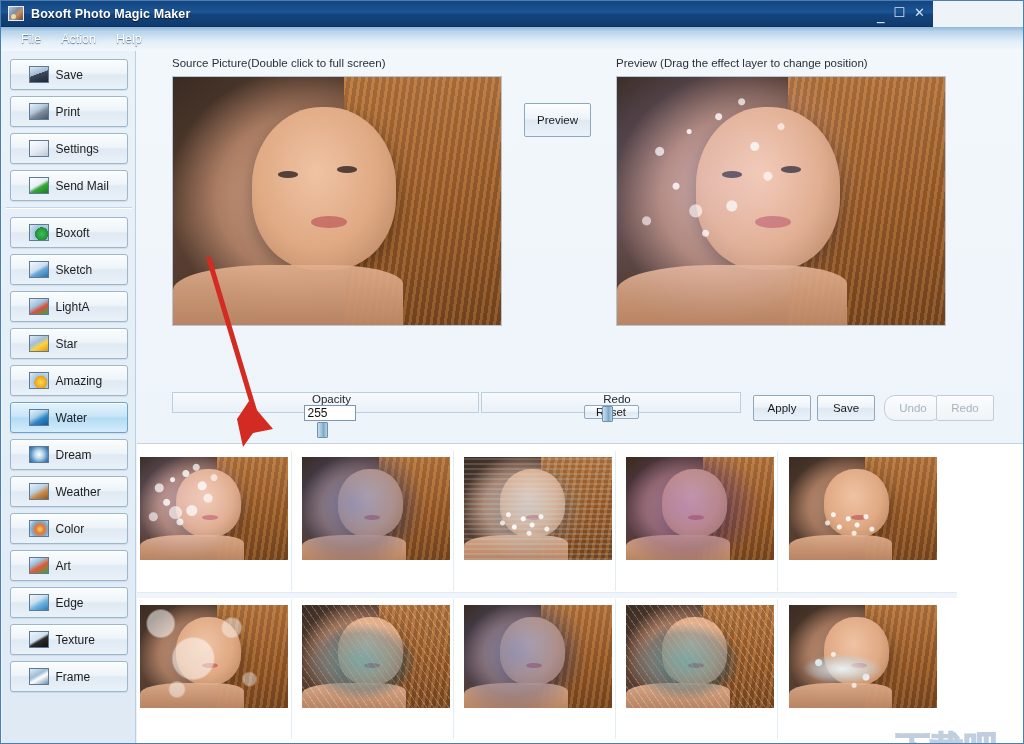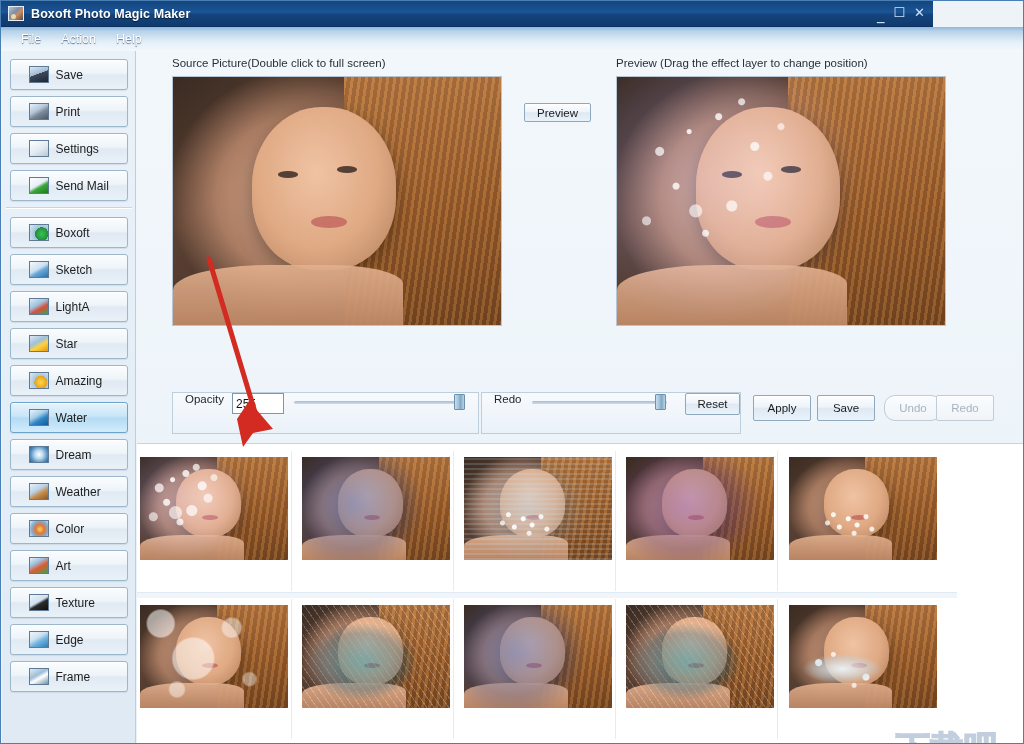--- a/index.html
+++ b/index.html
@@ -239,28 +239,28 @@
   .btn {
     background: linear-gradient(to bottom, #fdfeff 0%, #eef4fa 45%, #dfe9f3 52%, #eaf2f9 100%);
     border: 1px solid #8ea8bf; border-radius: 2px;
     font-size: 11.5px; color: #1b1b1b;
     display: flex; align-items: center; justify-content: center;
     box-shadow: inset 0 1px 0 #ffffff;
     cursor: default; user-select: none;
   }
   .btn.disabled { color: #a9b3bd; border-color: #c2ccd6;
     background: linear-gradient(to bottom,#fafcfe 0%,#f0f4f8 100%); }
-  #preview-btn { position: absolute; left: 388px; top: 52px; width: 67px; height: 19px; }
+  #preview-btn { position: absolute; left: 388px; top: 52px; width: 67px; height: 34px; }
 
   
   .ctrl-group {
-    position: absolute; height: 42px;
+    position: absolute; height: 21px;
     background: linear-gradient(to bottom, #f7fafd 0%, #eaf1f8 100%);
     border: 1px solid #bdcedd;
-    display: flex; 
+    display: flex; align-items: center; flex-direction: column;
   }
   #opacity-group { left: 36px; top: 341px; width: 307px; }
   #scale-group  { left: 345px; top: 341px; width: 260px; }
 
   .ctl-label { font-size: 11.5px; color: #22282e; margin-left: 12px; }
   .num-input {
     width: 52px; height: 21px; margin-left: 8px;
     border: 1px solid #7f97ad; background: #ffffff;
     font-size: 12px; color: #111; padding: 0 3px;
     font-family: "Liberation Sans", sans-serif;
@@ -398,26 +398,26 @@
     </div>
     <div class="sb-btn">
       <span class="sb-ico ic-color"></span>
       <span class="sb-label">Color</span>
     </div>
     <div class="sb-btn">
       <span class="sb-ico ic-art"></span>
       <span class="sb-label">Art</span>
     </div>
     <div class="sb-btn">
+      <span class="sb-ico ic-edge"></span>
+      <span class="sb-label">Edge</span>
+    </div>
+    <div class="sb-btn">
       <span class="sb-ico ic-text"></span>
       <span class="sb-label">Texture</span>
-    </div>
-    <div class="sb-btn">
-      <span class="sb-ico ic-edge"></span>
-      <span class="sb-label">Edge</span>
     </div>
     <div class="sb-btn">
       <span class="sb-ico ic-frame"></span>
       <span class="sb-label">Frame</span>
     </div>
   </div>
 
   <div class="main">
 
     <div class="panel-label" id="src-label">Source Picture(Double click to full screen)</div>

